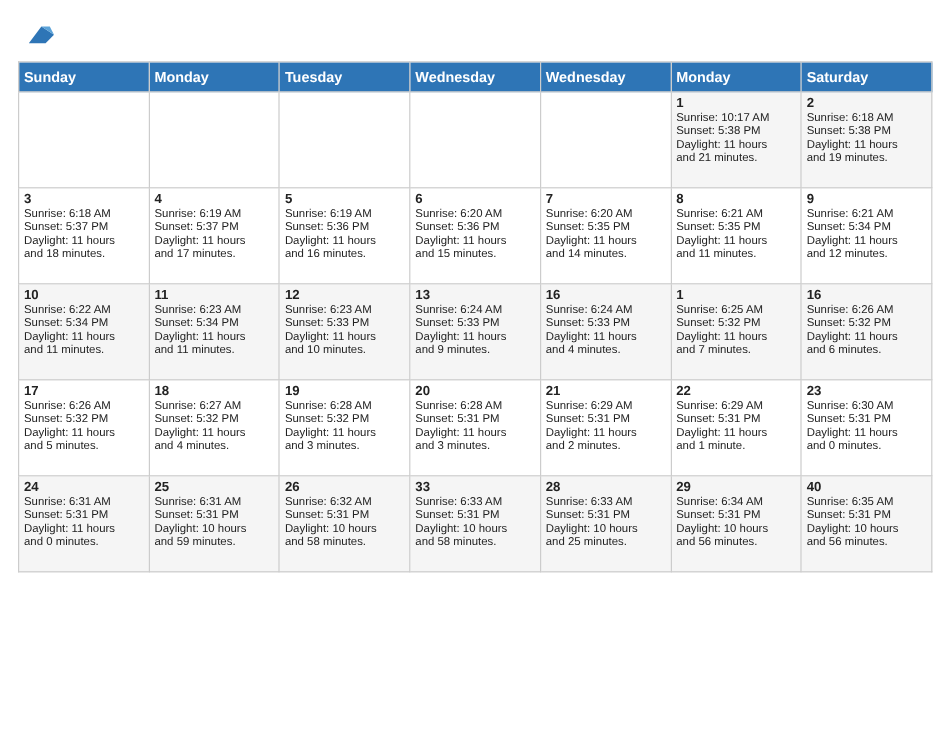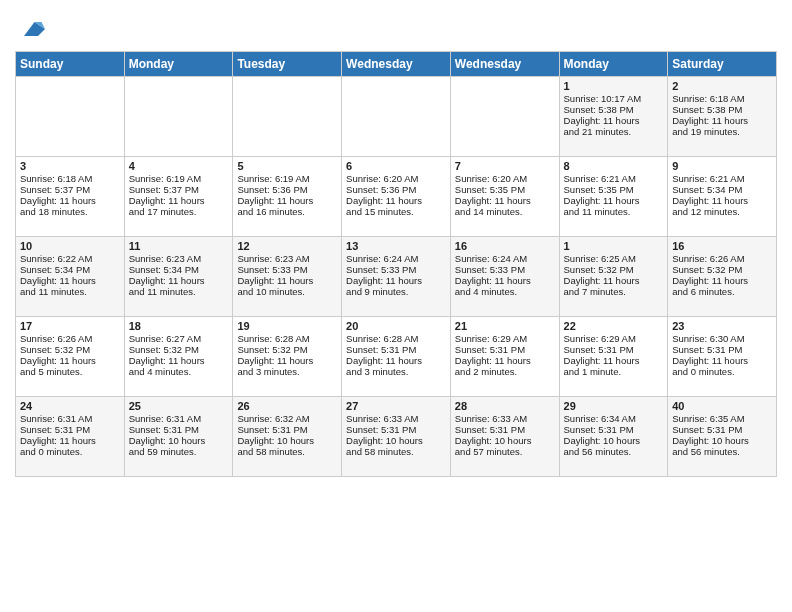--- a/index.html
+++ b/index.html
@@ -316,32 +316,32 @@
             <div>and 59 minutes.</div>
           </td>
           <td>
             <span class="day-num">26</span>
             <div>Sunrise: 6:32 AM</div>
             <div>Sunset: 5:31 PM</div>
             <div>Daylight: 10 hours</div>
             <div>and 58 minutes.</div>
           </td>
           <td>
-            <span class="day-num">27</span>
+            <span class="day-num">33</span>
             <div>Sunrise: 6:33 AM</div>
             <div>Sunset: 5:31 PM</div>
             <div>Daylight: 10 hours</div>
             <div>and 58 minutes.</div>
           </td>
           <td>
             <span class="day-num">28</span>
             <div>Sunrise: 6:33 AM</div>
             <div>Sunset: 5:31 PM</div>
             <div>Daylight: 10 hours</div>
-            <div>and 57 minutes.</div>
+            <div>and 25 minutes.</div>
           </td>
           <td>
             <span class="day-num">29</span>
             <div>Sunrise: 6:34 AM</div>
             <div>Sunset: 5:31 PM</div>
             <div>Daylight: 10 hours</div>
             <div>and 56 minutes.</div>
           </td>
           <td>
             <span class="day-num">40</span>

